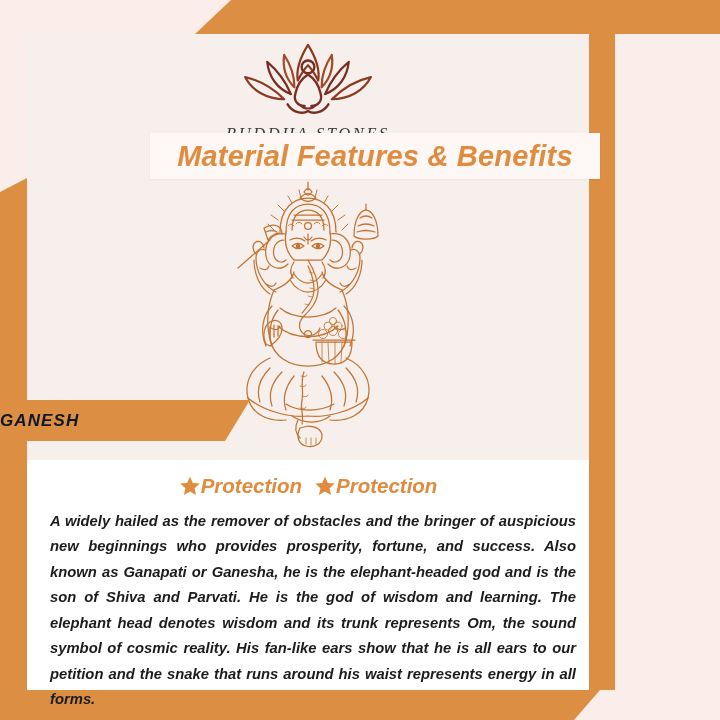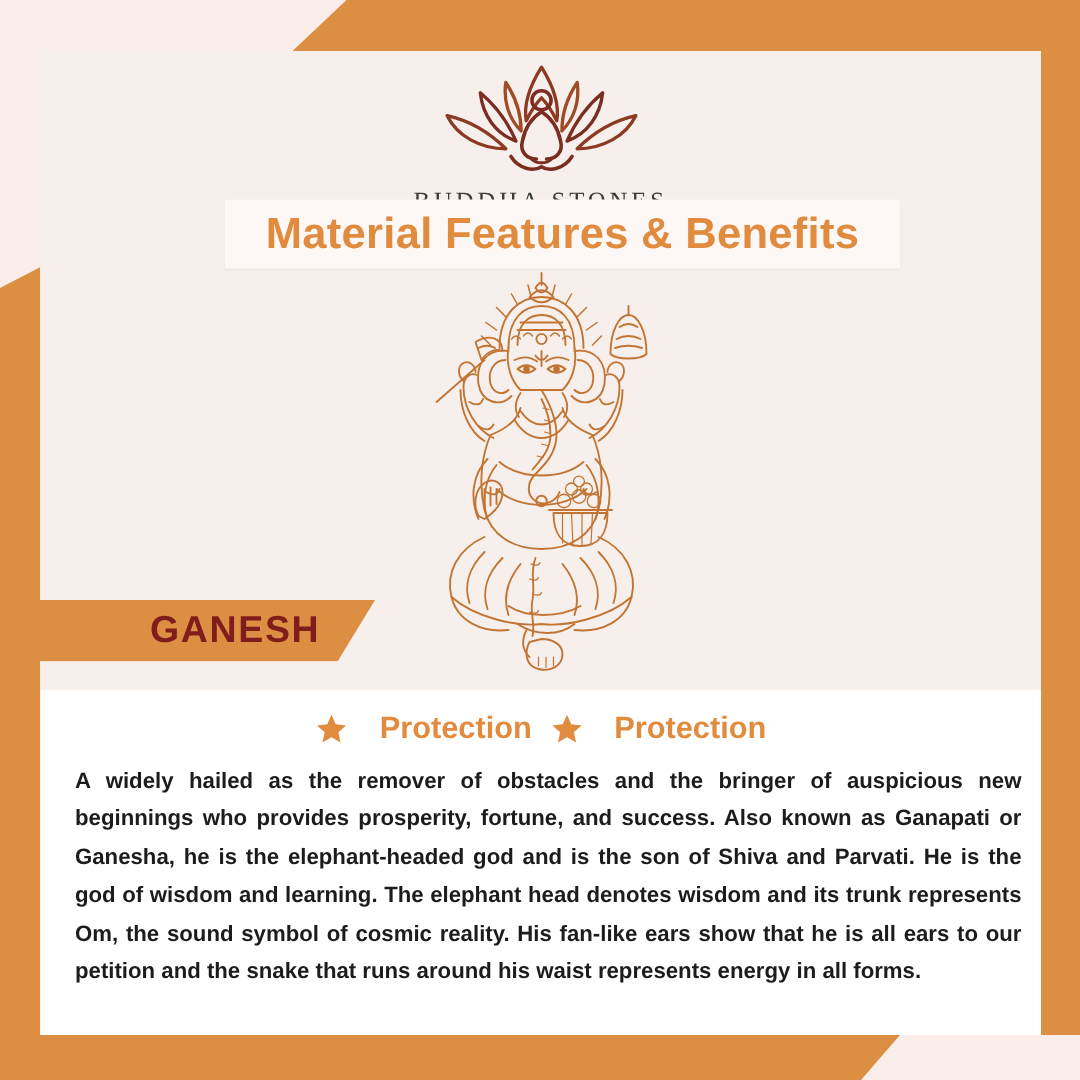--- a/index.html
+++ b/index.html
@@ -4,22 +4,23 @@
 <style>
   * { margin:0; padding:0; box-sizing:border-box; }
   html, body {
     width:720px; height:720px;
     font-family:"Liberation Sans", sans-serif;
     background:#fbeeea;
     overflow:hidden;
   }
   #card {
     position:relative;
-    width:720px; height:720px;
+    width:615px; height:720px;
     background:#fbeeea;
+    font-style:italic;
   }
 
   
   .frame-top {
     position:absolute; top:0; left:195px; width:525px; height:34px;
     background:#dc8e42;
     clip-path: polygon(36px 0, 100% 0, 100% 100%, 0 100%);
   }
   .frame-right {
     position:absolute; top:0; right:0; width:26px; height:690px;
@@ -77,36 +78,35 @@
 
   
   .name-tag {
     position:absolute; left:-27px; top:366px;
     width:250px; height:41px;
     background:#dc8e42;
     clip-path: polygon(0 0, 100% 0, calc(100% - 25px) 100%, 0 100%);
     display:flex; align-items:center;
   }
   .name-tag-label {
-    margin-left:100px;
-    color:#7f1d1d; font-size:25px; font-weight:bold;
+    color:#0f172a; font-size:17px; font-weight:bold;
     letter-spacing:1.1px;
   }
 
   
   .content-panel {
     position:absolute; left:0; right:0; top:426px; bottom:0;
     background:#ffffff;
     padding:14px 9px 0 9px;
   }
   .features {
     display:flex; align-items:center; justify-content:center;
     gap:12px; margin-bottom:11px;
   }
-  .feature { display:flex; align-items:center; gap:21px; }
+  .feature { display:flex; align-items:center; gap:0; }
   .star { width:22px; height:22px; display:block; flex:none; }
   .feature-label {
     font-size:20.5px; font-weight:bold; color:#e08b3e;
     white-space:nowrap;
   }
   .body-text {
     font-size:14.8px; line-height:1.72; color:#1c1c1c;
     font-weight:bold;
     text-align:justify;
     padding:0 4px;

